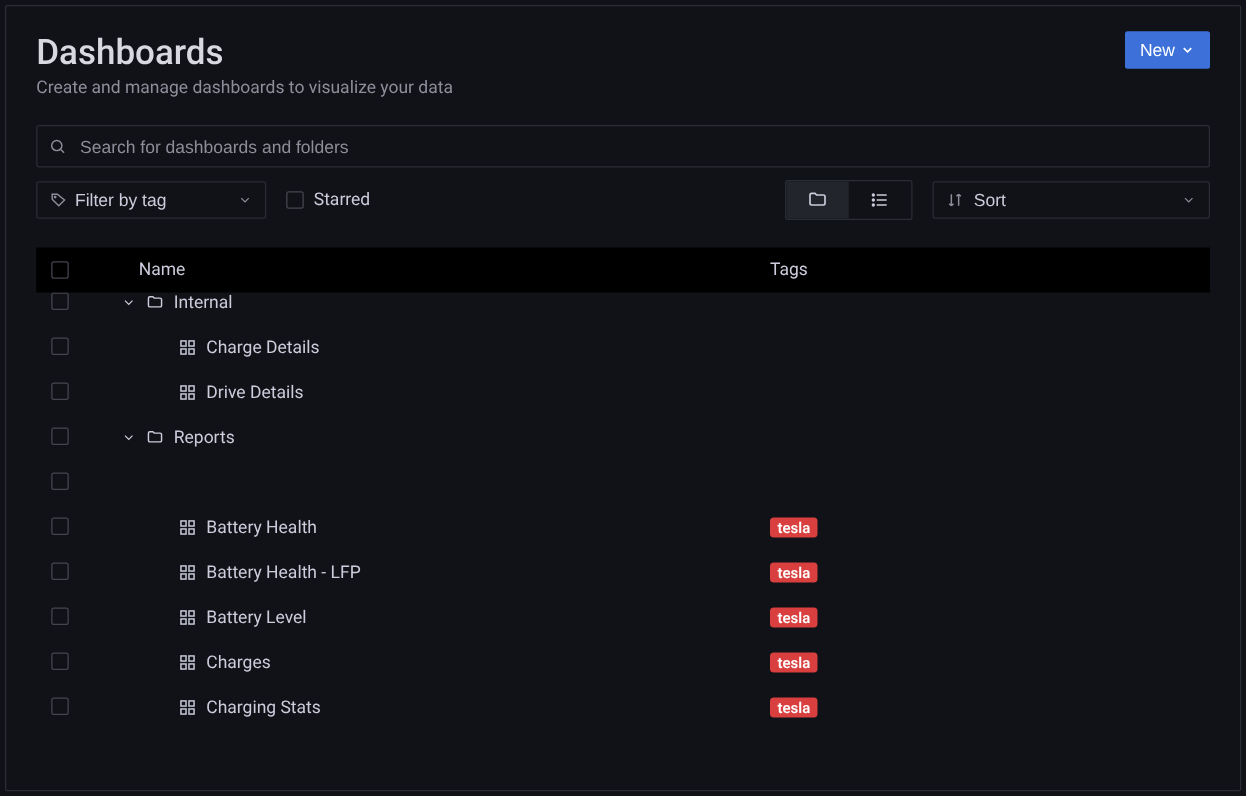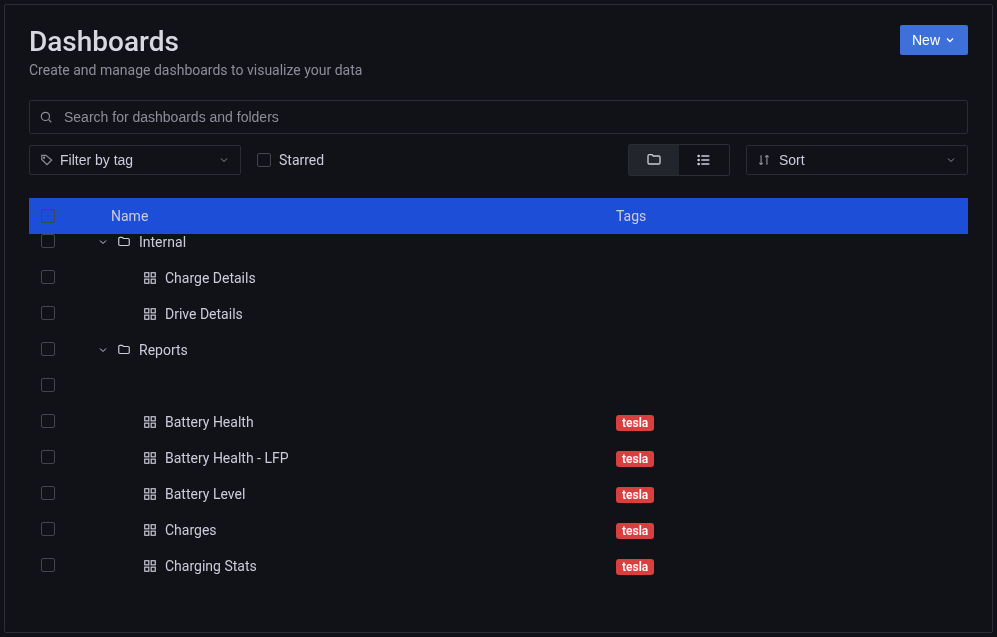--- a/index.html
+++ b/index.html
@@ -79,21 +79,21 @@
   }
   .filter-tag-btn {
     background: #111217;
     border: 1px solid #2b2d35;
     border-radius: 2px;
     color: #ccccdc;
     padding: 6px 10px;
     display: inline-flex;
     align-items: center;
     gap: 6px;
-    width: 212px;
+    width: 184px;
     justify-content: space-between;
     cursor: pointer;
     font-size: 14px;
   }
   .filter-tag-left { display: inline-flex; align-items: center; gap: 6px; }
   .starred-check {
     display: inline-flex;
     align-items: center;
     gap: 8px;
     color: #ccccdc;
@@ -136,21 +136,21 @@
     display: inline-flex;
     align-items: center;
     gap: 8px;
     width: 222px;
     justify-content: space-between;
     cursor: pointer;
     font-size: 14px;
   }
   .sort-left { display: inline-flex; align-items: center; gap: 8px; }
   .table-header {
-    background: #1d4ed8;
+    background: #000000;
     display: flex;
     align-items: center;
     height: 36px;
     padding: 0 12px;
     gap: 12px;
   }
   .col-check { width: 20px; display:flex; align-items:center; }
   .col-name { flex: 1; padding-left: 38px; color: #ccccdc; }
   .col-tags { width: 340px; color: #ccccdc; }
   .row {

